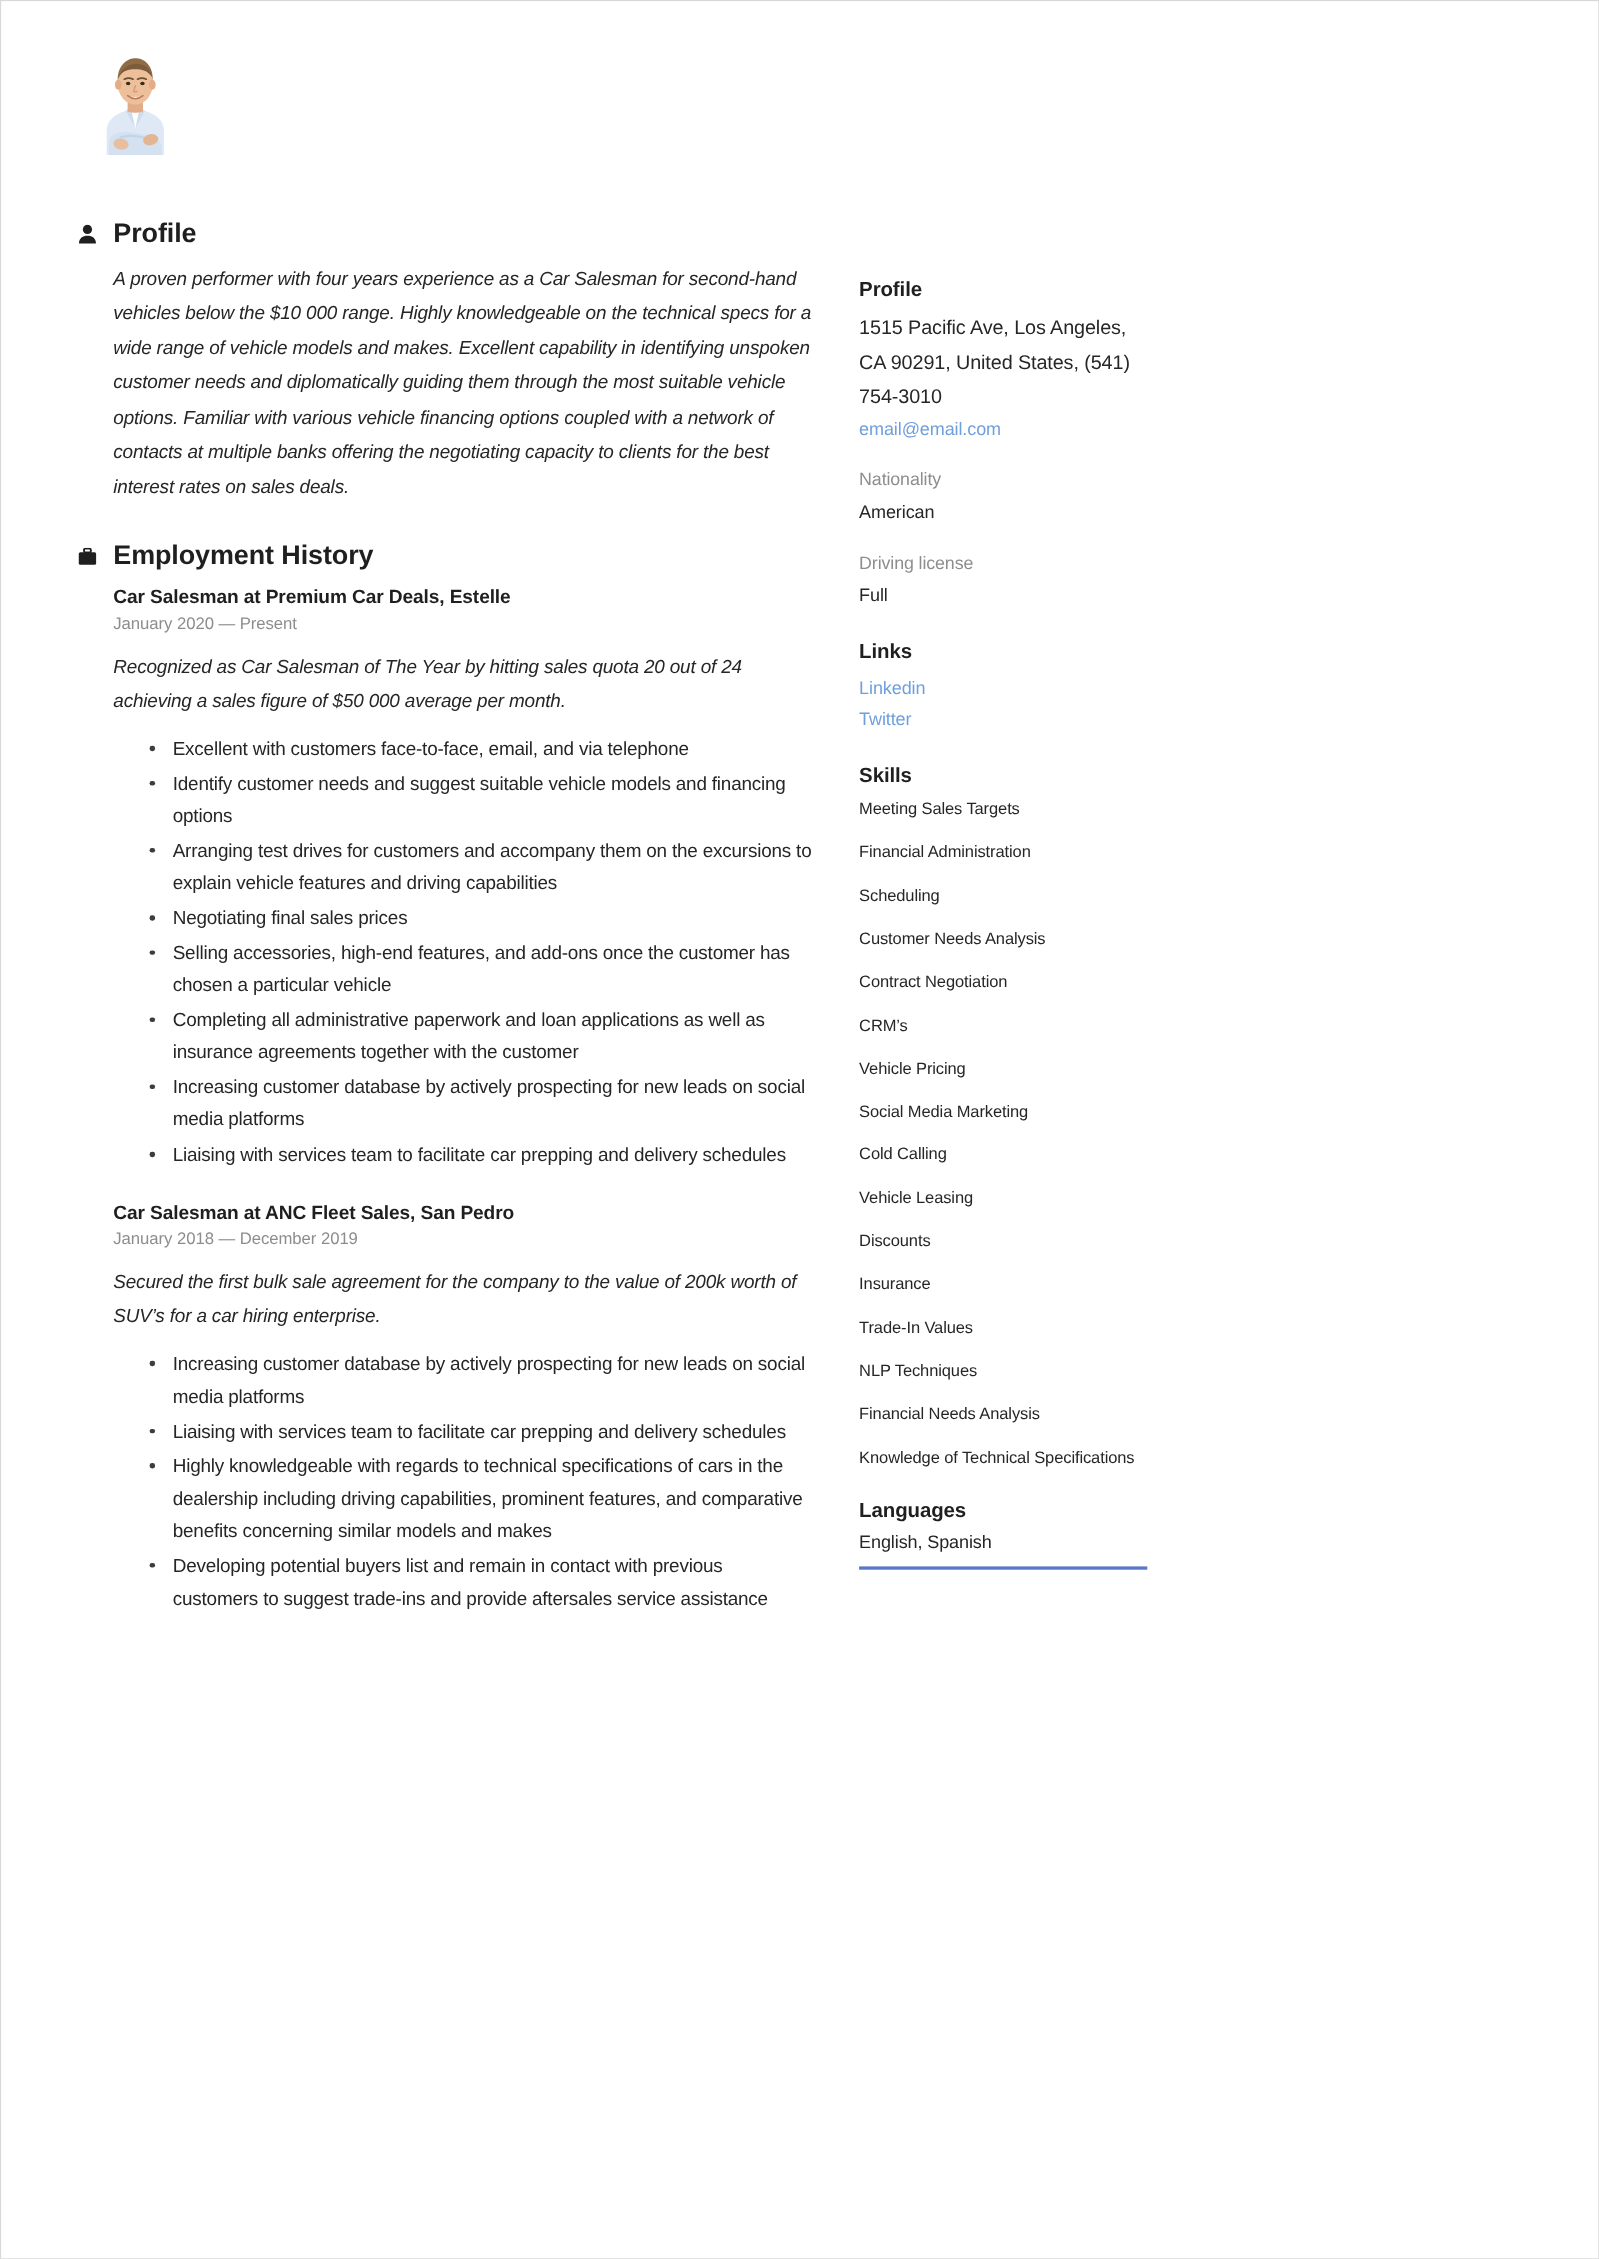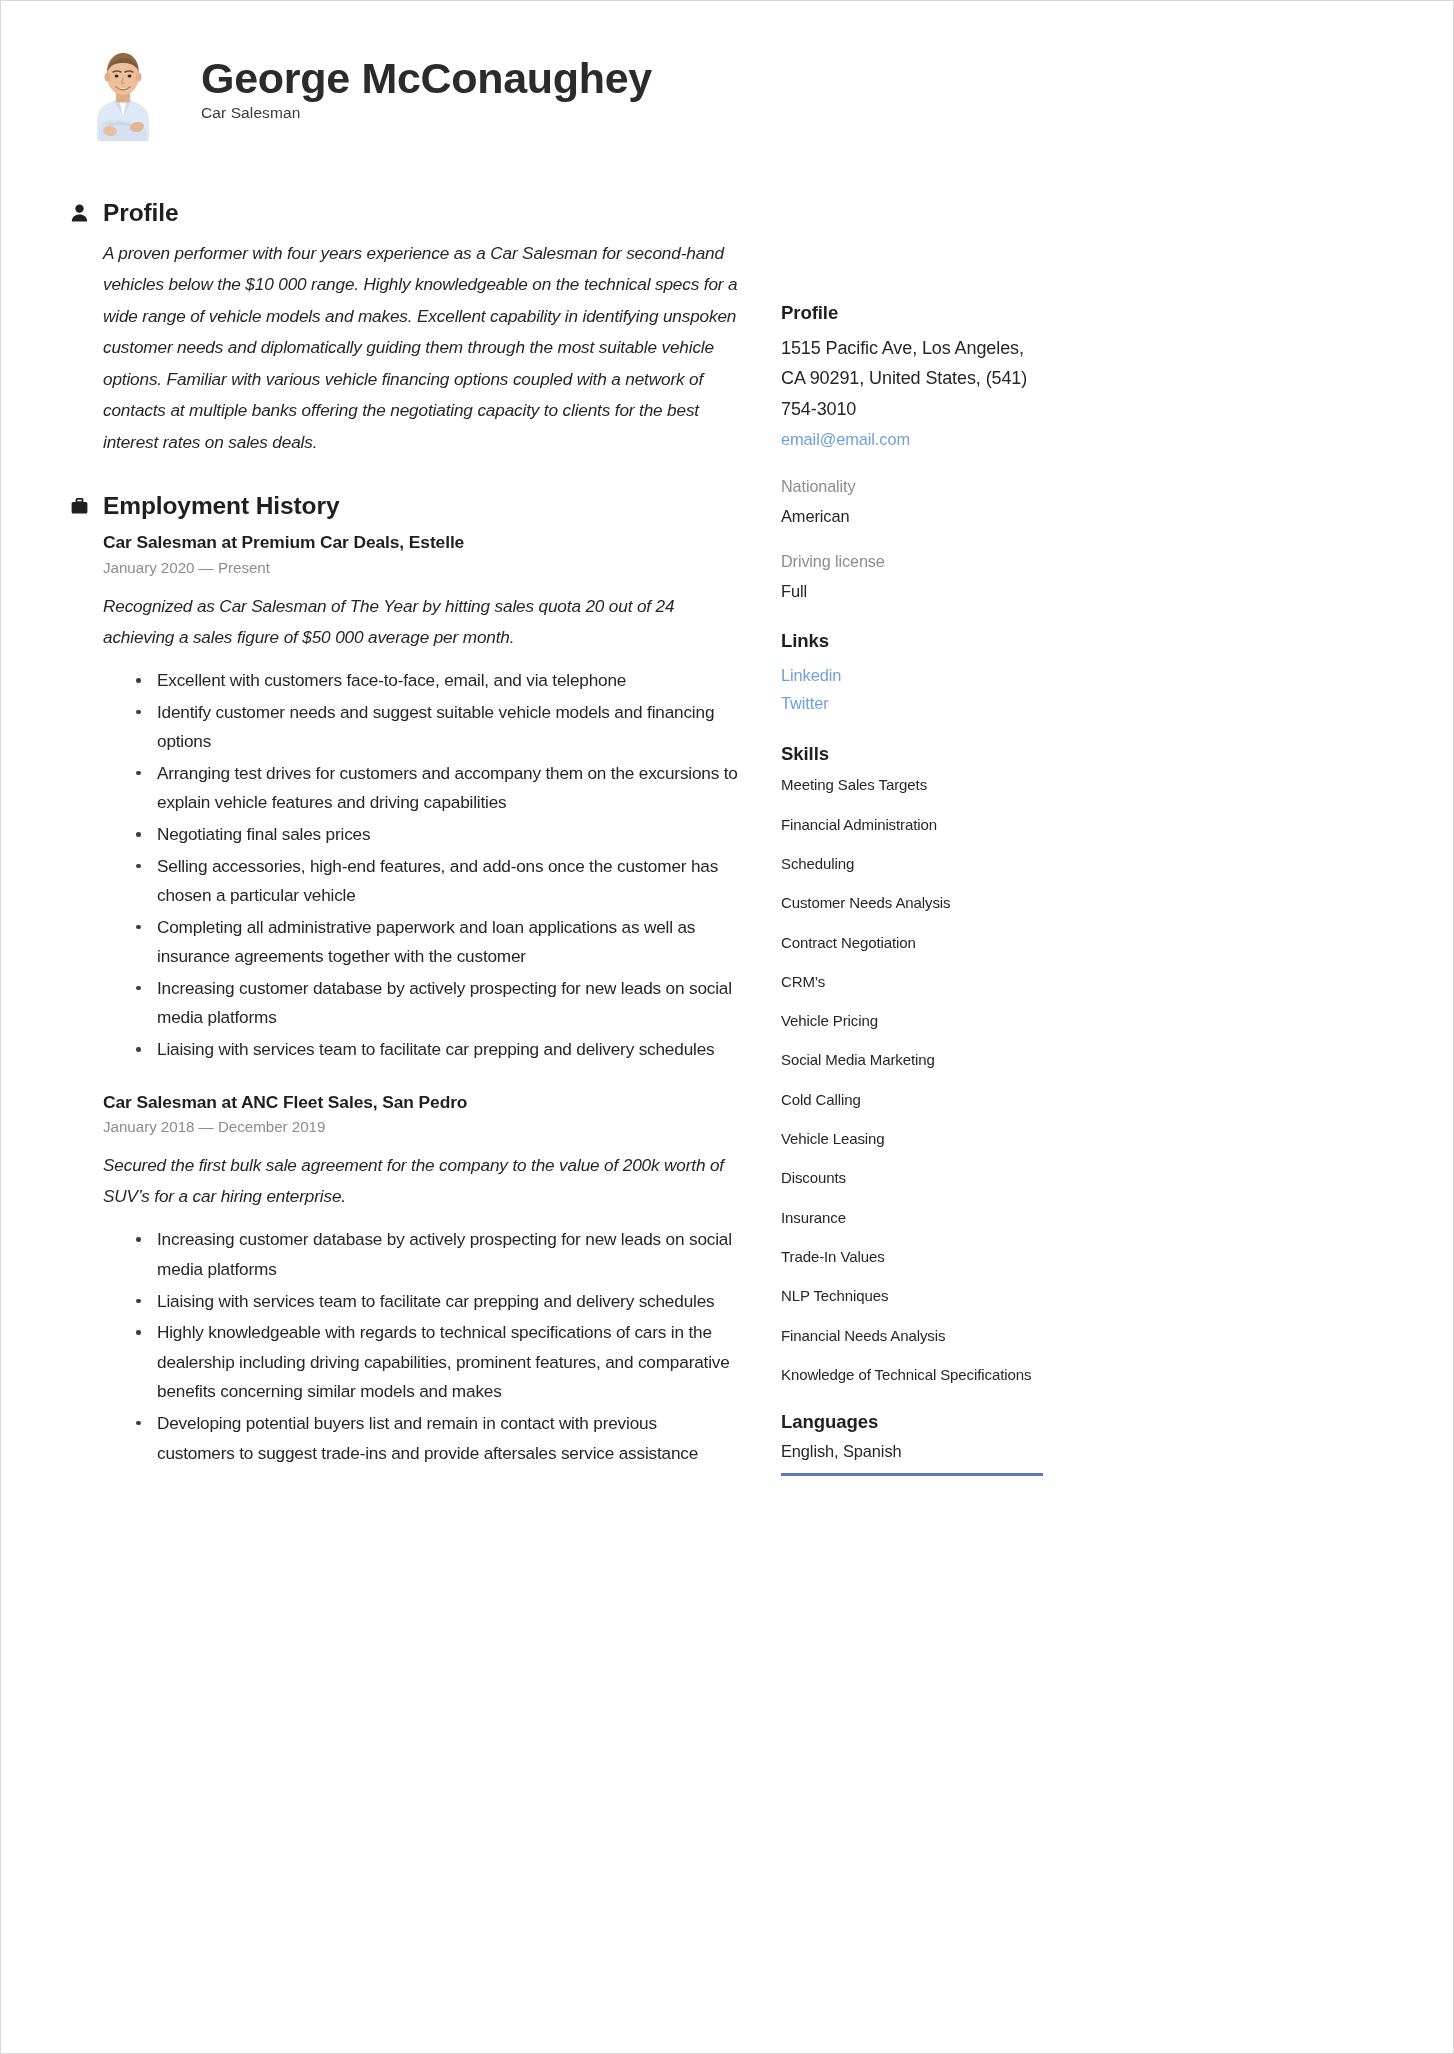--- a/index.html
+++ b/index.html
@@ -53,21 +53,21 @@
   .job-title {
     font-size: 15.5px;
     color: #3a3a3a;
     margin-top: 3px;
     letter-spacing: 0.1px;
   }
 
   
   .columns {
     display: flex;
-    align-items: flex-end;
+    align-items: center;
     gap: 42px;
   }
 
   .col-main { width: 672px; flex: 0 0 672px; }
   .col-side { width: 270px; flex: 0 0 270px; padding-top: 4px; }
 
   
   .section { margin-bottom: 34px; }
 
   .section-head {
@@ -267,24 +267,20 @@
         <ellipse cx="33.5" cy="31" rx="2" ry="1.6" fill="#3a2a1c"></ellipse>
         <ellipse cx="46.5" cy="31" rx="2" ry="1.6" fill="#3a2a1c"></ellipse>
 
         <path d="M40 33 L38.6 38 q1.6 1 3 0" stroke="#d49d78" stroke-width="1.3" fill="none" stroke-linecap="round"></path>
 
         <path d="M33 42 q7 5 14 0 q-7 2.5 -14 0 Z" fill="#ffffff"></path>
         <path d="M33 42 q7 5.5 14 0" stroke="#b9785a" stroke-width="1.4" fill="none" stroke-linecap="round"></path>
       </svg>
     </div>
 
-    <div class="name-block">
-      <div class="full-name">George McConaughey</div>
-      <div class="job-title">Car Salesman</div>
-    </div>
   </div>
 
   <div class="columns">
 
     <div class="col-main">
 
       <div class="section">
         <div class="section-head">
           <span class="section-icon">
             <svg width="17" height="18" viewBox="0 0 17 18" xmlns="http://www.w3.org/2000/svg">

